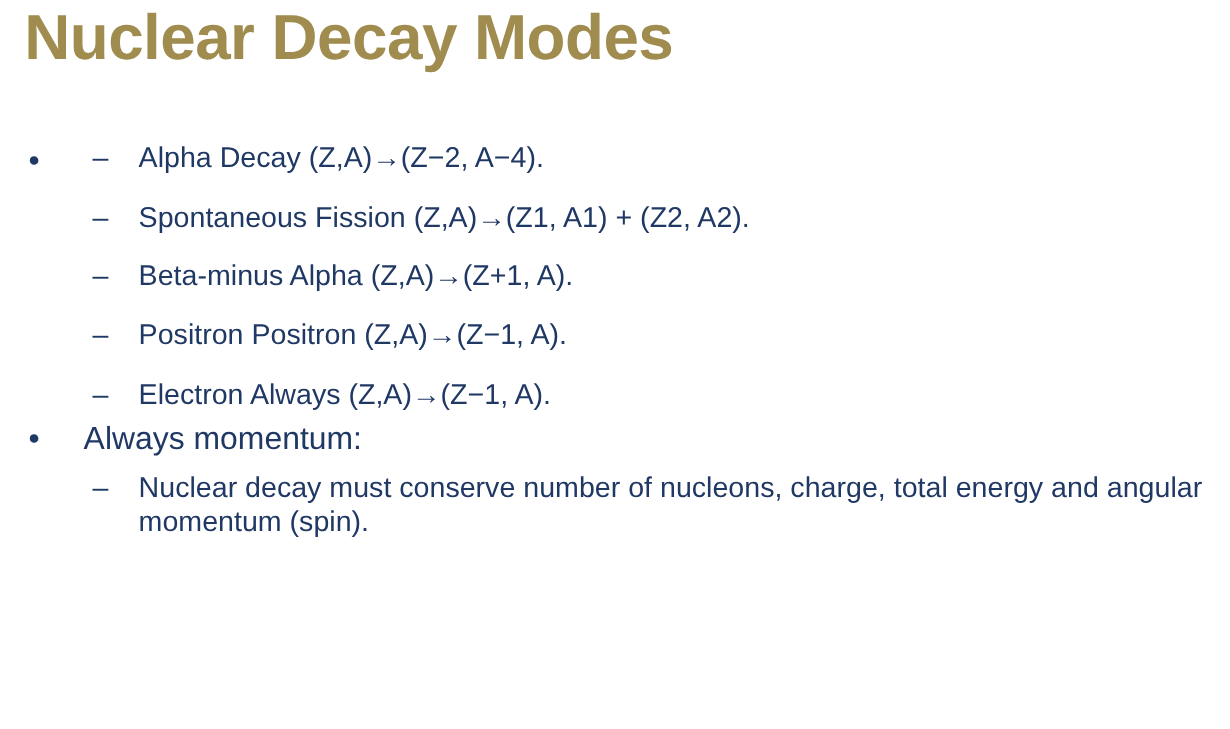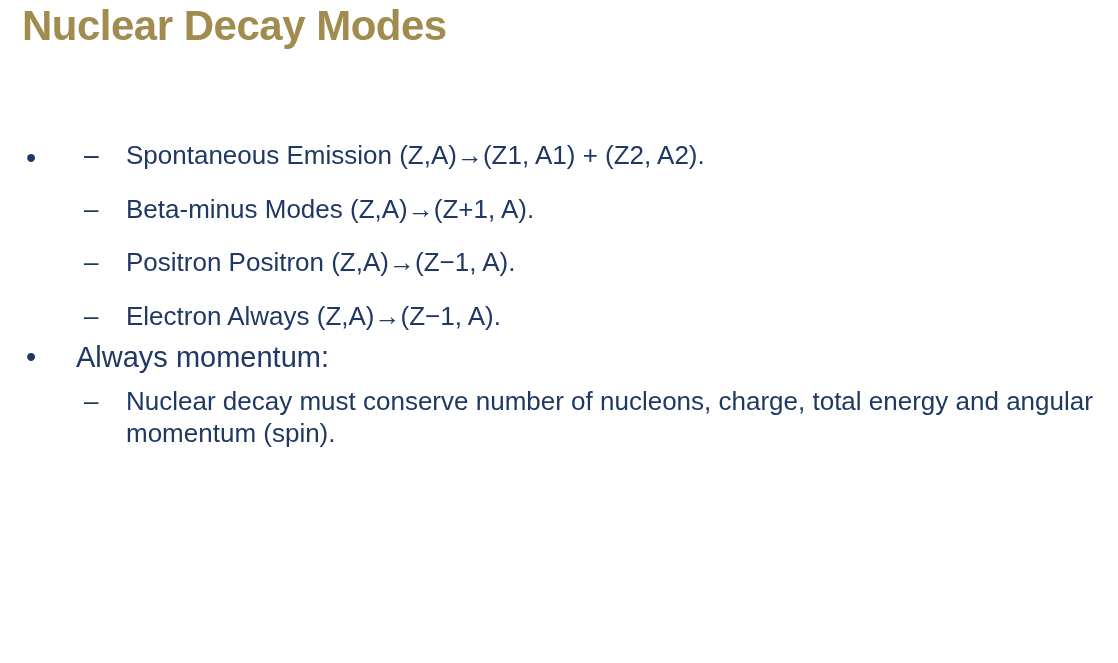--- a/index.html
+++ b/index.html
@@ -18,21 +18,21 @@
     width: 1118px;
     height: 663px;
     background: #ffffff;
     box-sizing: border-box;
     padding: 0;
   }
   .slide-title {
     position: absolute;
     left: 22px;
     top: 2px;
-    font-size: 42px;
+    font-size: 58px;
     font-weight: bold;
     color: #a08c4f;
     letter-spacing: -0.5px;
     line-height: 1.15;
     white-space: nowrap;
   }
   .body-content {
     position: absolute;
     left: 0;
     top: 118px;
@@ -103,28 +103,29 @@
 
   <div class="body-content">
     <ul class="level1">
 
       <li class="bullet1">
         <span class="b1-marker">•</span>
 
         <ul class="level2">
           <li class="bullet2">
             <span class="b2-marker">–</span>
+            <span>Alpha Decay (Z,A)→(Z−2, A−4).</span>
           </li>
           <li class="bullet2">
             <span class="b2-marker">–</span>
-            <span>Spontaneous Emission (Z,A)→(Z1, A1) + (Z2, A2).</span>
+            <span>Spontaneous Fission (Z,A)→(Z1, A1) + (Z2, A2).</span>
           </li>
           <li class="bullet2">
             <span class="b2-marker">–</span>
-            <span>Beta-minus Modes (Z,A)→(Z+1, A).</span>
+            <span>Beta-minus Alpha (Z,A)→(Z+1, A).</span>
           </li>
           <li class="bullet2">
             <span class="b2-marker">–</span>
             <span>Positron Positron (Z,A)→(Z−1, A).</span>
           </li>
           <li class="bullet2">
             <span class="b2-marker">–</span>
             <span>Electron Always (Z,A)→(Z−1, A).</span>
           </li>
         </ul>

